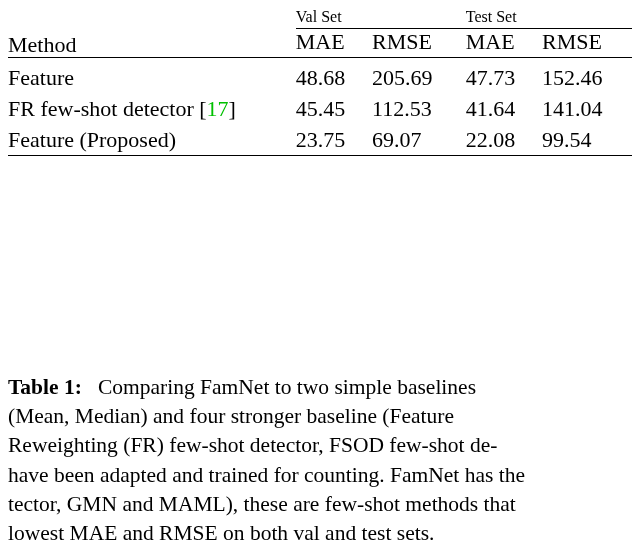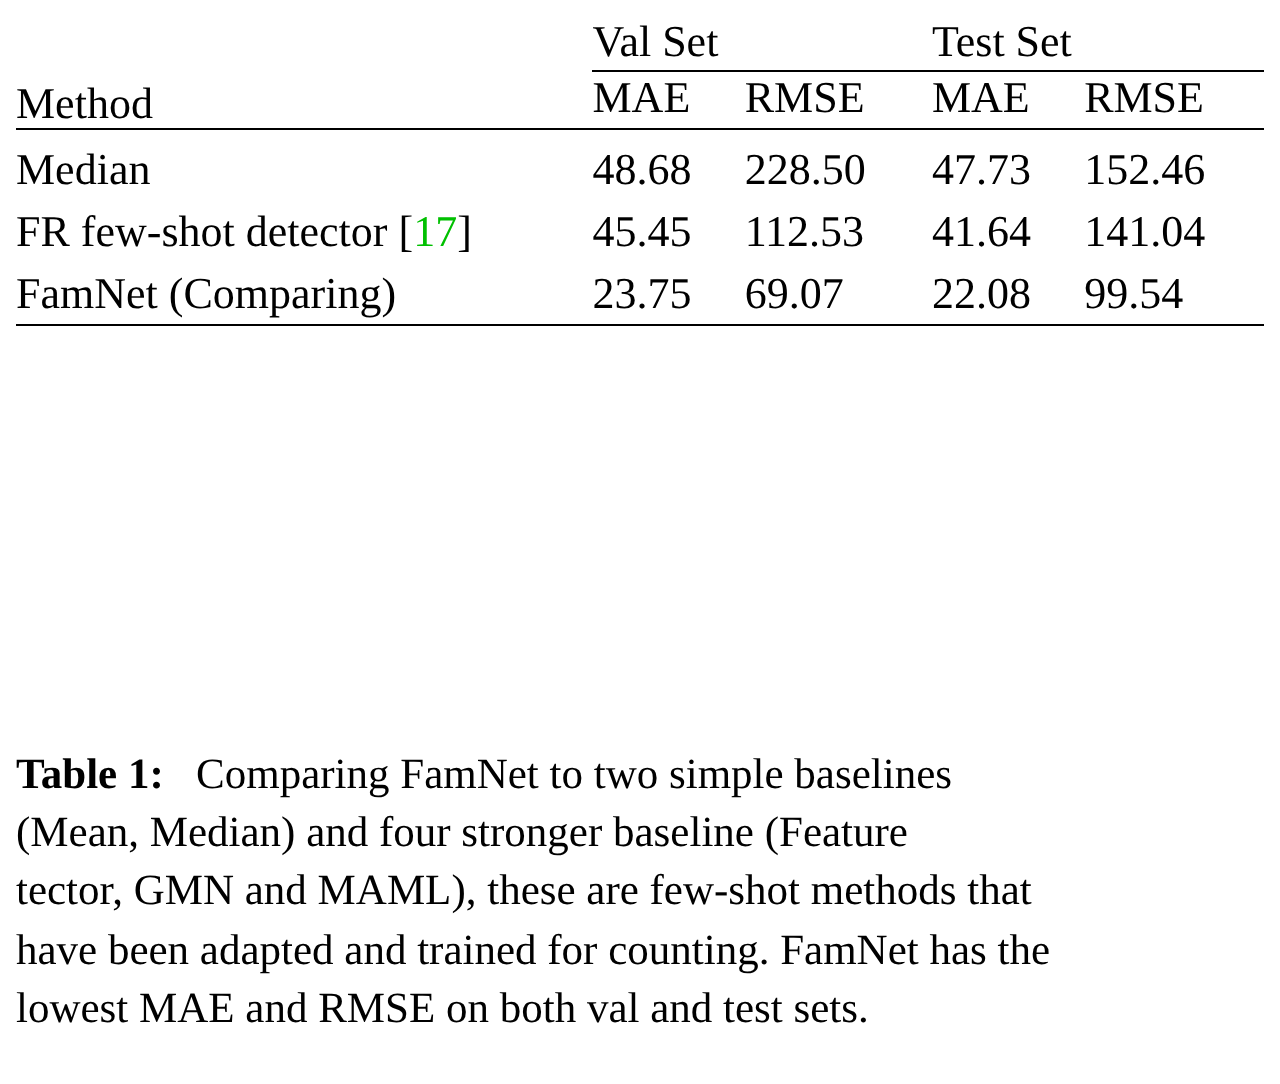--- a/index.html
+++ b/index.html
@@ -30,21 +30,21 @@
   }
   table.tbl td, table.tbl th {
     padding: 0;
     font-weight: normal;
     text-align: left;
     vertical-align: bottom;
   }
   
   .grp {
     text-align: center;
-    font-size: 22px;
+    font-size: 16px;
     padding-bottom: 1px !important;
   }
   .grp-underline {
     border-bottom: 1px solid #000;
   }
   .col-method {
     width: 300px;
     white-space: nowrap;
   }
   .num {
@@ -123,56 +123,57 @@
           <td class="hdr-cell">RMSE</td>
           <td class="hdr-cell">MAE</td>
           <td class="hdr-cell">RMSE</td>
         </tr>
         <tr class="thinrule sep-after-head">
           <td colspan="5"></td>
         </tr>
 
 
         <tr class="body-row">
-          <td class="methodcell"><span>Median</span></td>
+          <td class="methodcell"><span>Feature</span></td>
           <td class="num">48.68</td>
-          <td class="num">228.50</td>
+          <td class="num">205.69</td>
           <td class="num">47.73</td>
           <td class="num">152.46</td>
         </tr>
 
         <tr class="body-row">
           <td class="methodcell"><span>FR few-shot detector [</span><span class="cite">17</span><span>]</span></td>
           <td class="num">45.45</td>
           <td class="num">112.53</td>
           <td class="num">41.64</td>
           <td class="num">141.04</td>
         </tr>
 
 
 
 
 
         <tr class="body-row lastrow">
-          <td class="methodcell"><span>FamNet (Comparing)</span></td>
+          <td class="methodcell"><span>Feature (Proposed)</span></td>
           <td class="num bold">23.75</td>
           <td class="num bold">69.07</td>
           <td class="num bold">22.08</td>
           <td class="num bold">99.54</td>
         </tr>
         <tr class="thinrule bottomrule">
           <td colspan="5"></td>
         </tr>
       </tbody>
     </table>
   </div>
 
   <div class="cap-wrap">
     <div class="caption">
       <span class="caption-line"><b>Table 1:</b>&nbsp;&nbsp;&nbsp;<span>Comparing FamNet to two simple baselines</span></span>
       <span class="caption-line">(Mean, Median) and four stronger baseline (Feature</span>
+      <span class="caption-line">Reweighting (FR) few-shot detector, FSOD few-shot de-</span>
+      <span class="caption-line">have been adapted and trained for counting. FamNet has the</span>
       <span class="caption-line">tector, GMN and MAML), these are few-shot methods that</span>
-      <span class="caption-line">have been adapted and trained for counting. FamNet has the</span>
       <span class="caption-line">lowest MAE and RMSE on both val and test sets.</span>
     </div>
   </div>
 
 </div>
 
 </body></html>

